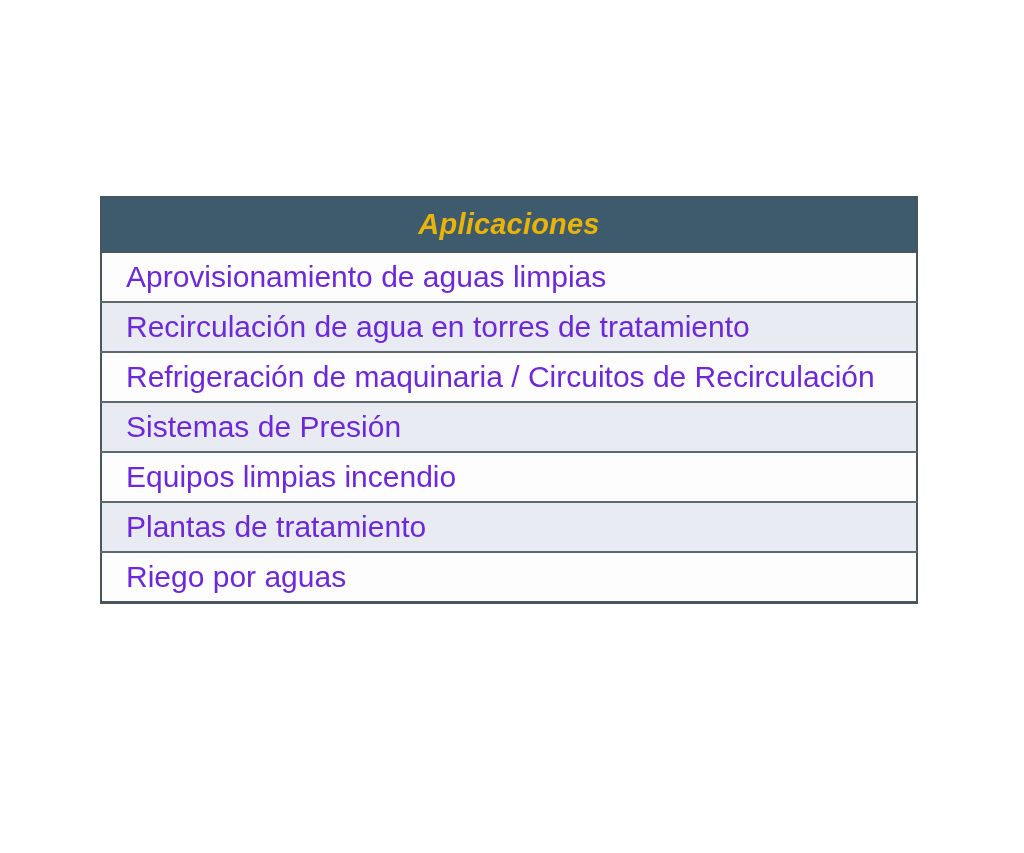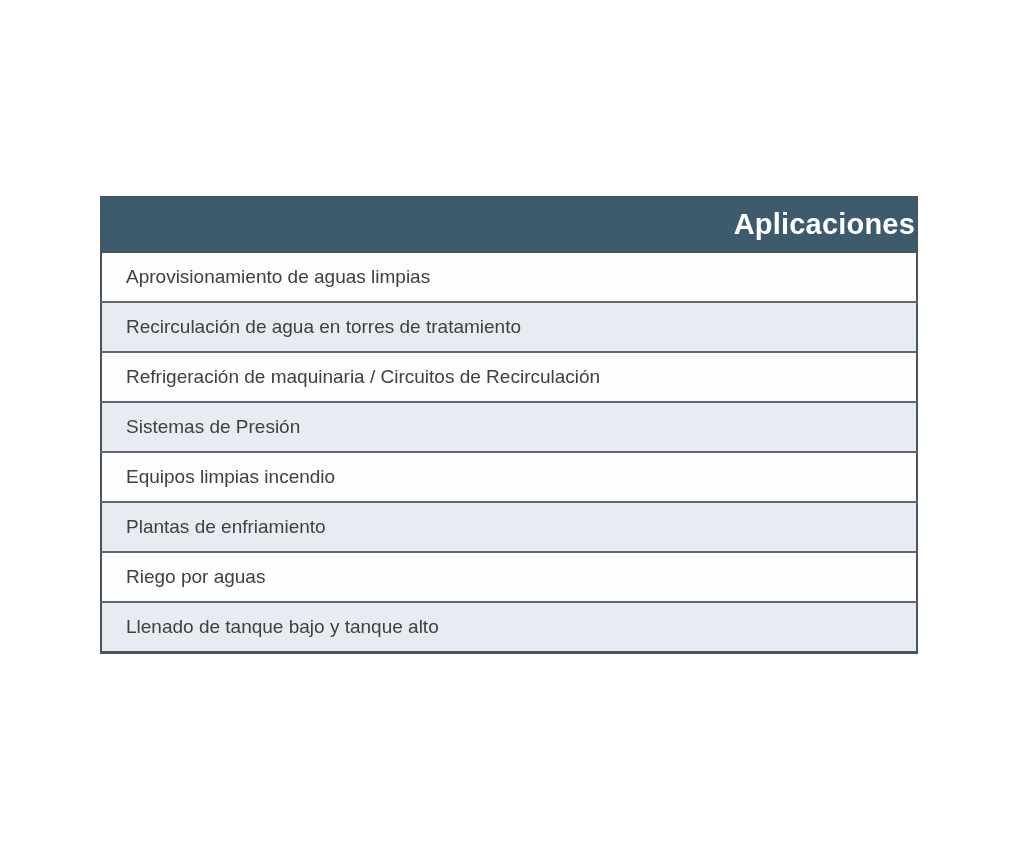--- a/index.html
+++ b/index.html
@@ -22,32 +22,33 @@
   .apps-table {
     position: absolute;
     left: 100px;
     top: 196px;
     width: 818px;
     border-collapse: collapse;
     table-layout: fixed;
   }
   .apps-table th {
     background: #3e5a6d;
-    color: #ffffff;
+    color: #eab308;
     font-size: 29px;
     font-weight: bold;
     height: 51px;
-    text-align: right;
+    text-align: center;
     vertical-align: middle;
     border: 2px solid #49545c;
     letter-spacing: 0.2px;
+    font-style: italic;
   }
   .apps-table td {
-    font-size: 19px;
-    color: #404040;
+    font-size: 30px;
+    color: #6d28d9;
     height: 48px;
     padding: 0 10px 0 24px;
     vertical-align: middle;
     border: 2px solid #5d686f;
     border-left: 2px solid #49545c;
     border-right: 2px solid #49545c;
     white-space: nowrap;
     overflow: hidden;
   }
   .apps-table tbody tr:nth-child(odd) td { background: #fdfdfe; }
@@ -74,23 +75,20 @@
       <tr>
         <td>Refrigeración de maquinaria / Circuitos de Recirculación</td>
       </tr>
       <tr>
         <td>Sistemas de Presión</td>
       </tr>
       <tr>
         <td>Equipos limpias incendio</td>
       </tr>
       <tr>
-        <td>Plantas de enfriamiento</td>
+        <td>Plantas de tratamiento</td>
       </tr>
       <tr>
         <td>Riego por aguas</td>
-      </tr>
-      <tr>
-        <td>Llenado de tanque bajo y tanque alto</td>
       </tr>
     </tbody>
   </table>
 </div>
 
 </body></html>

